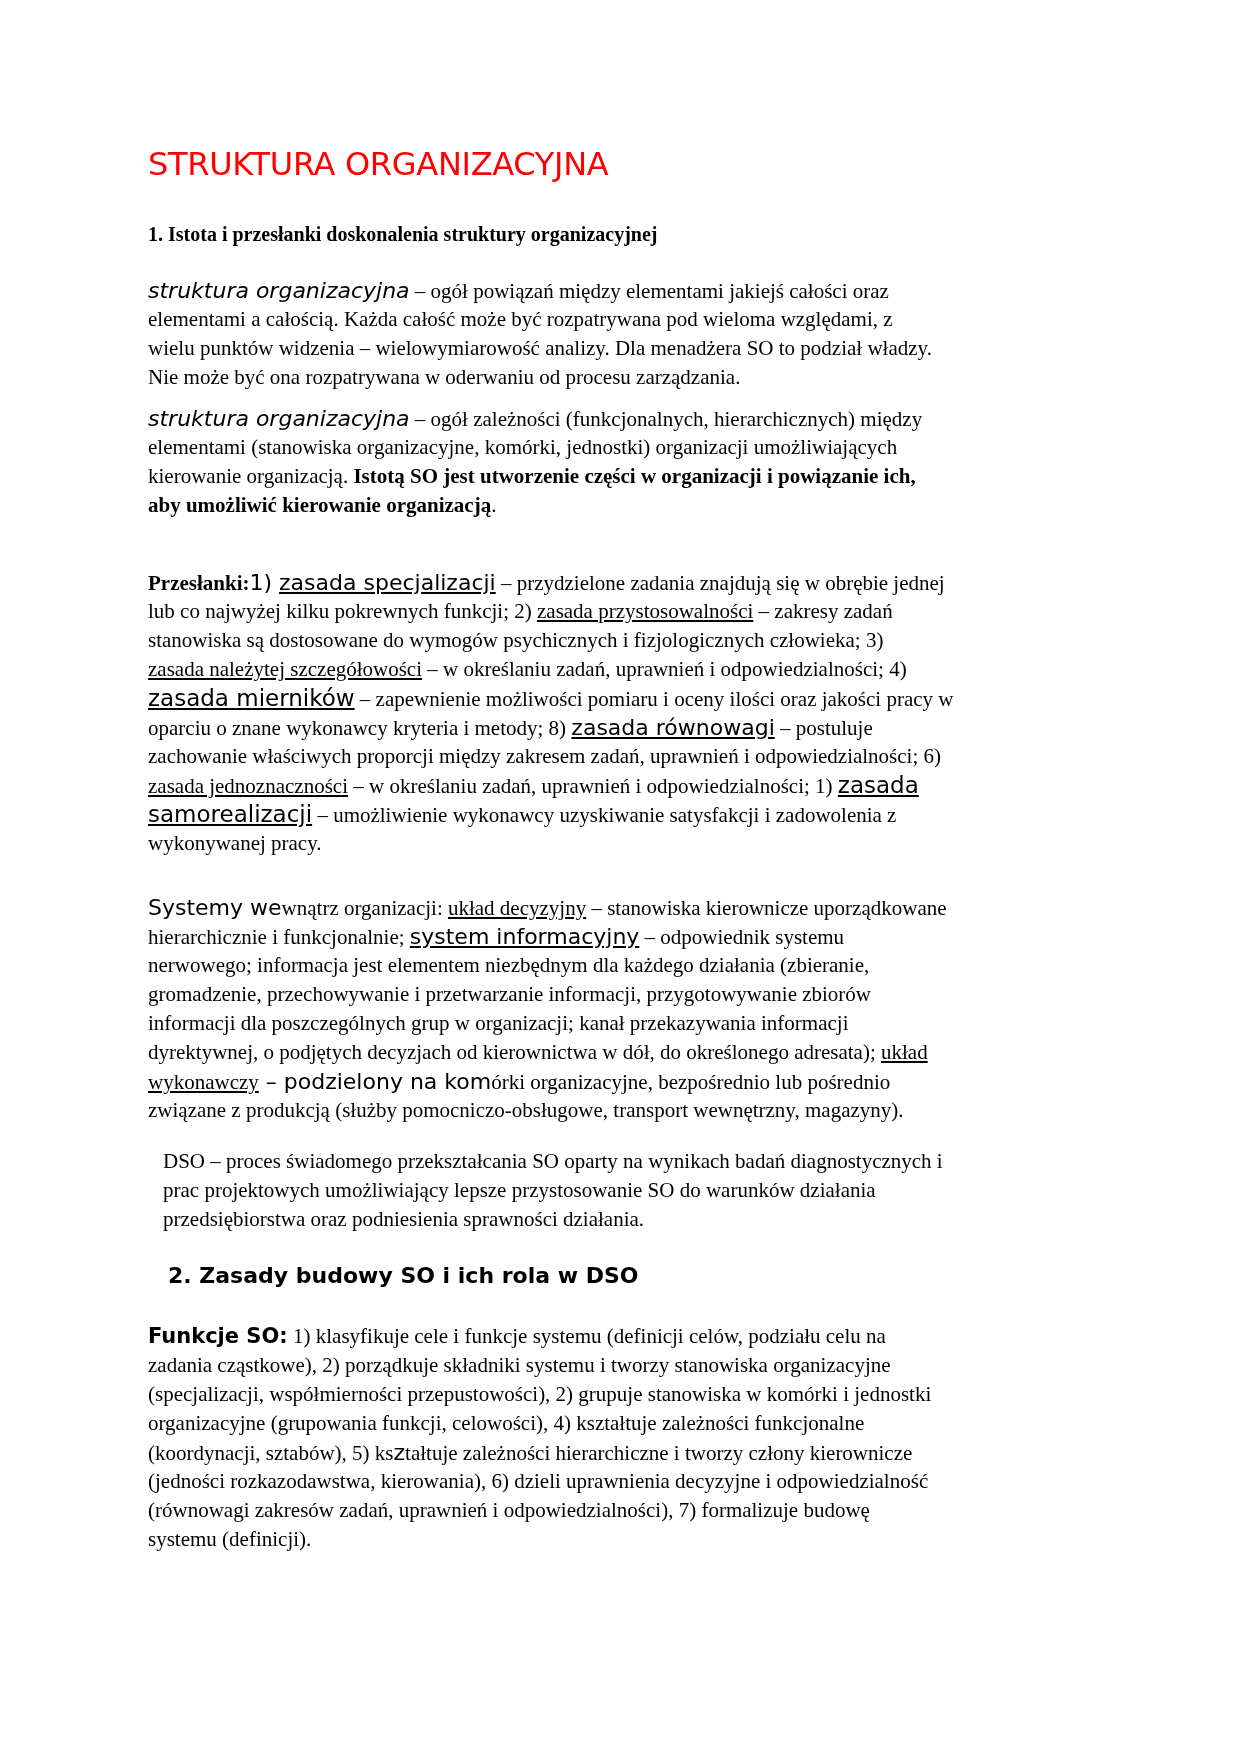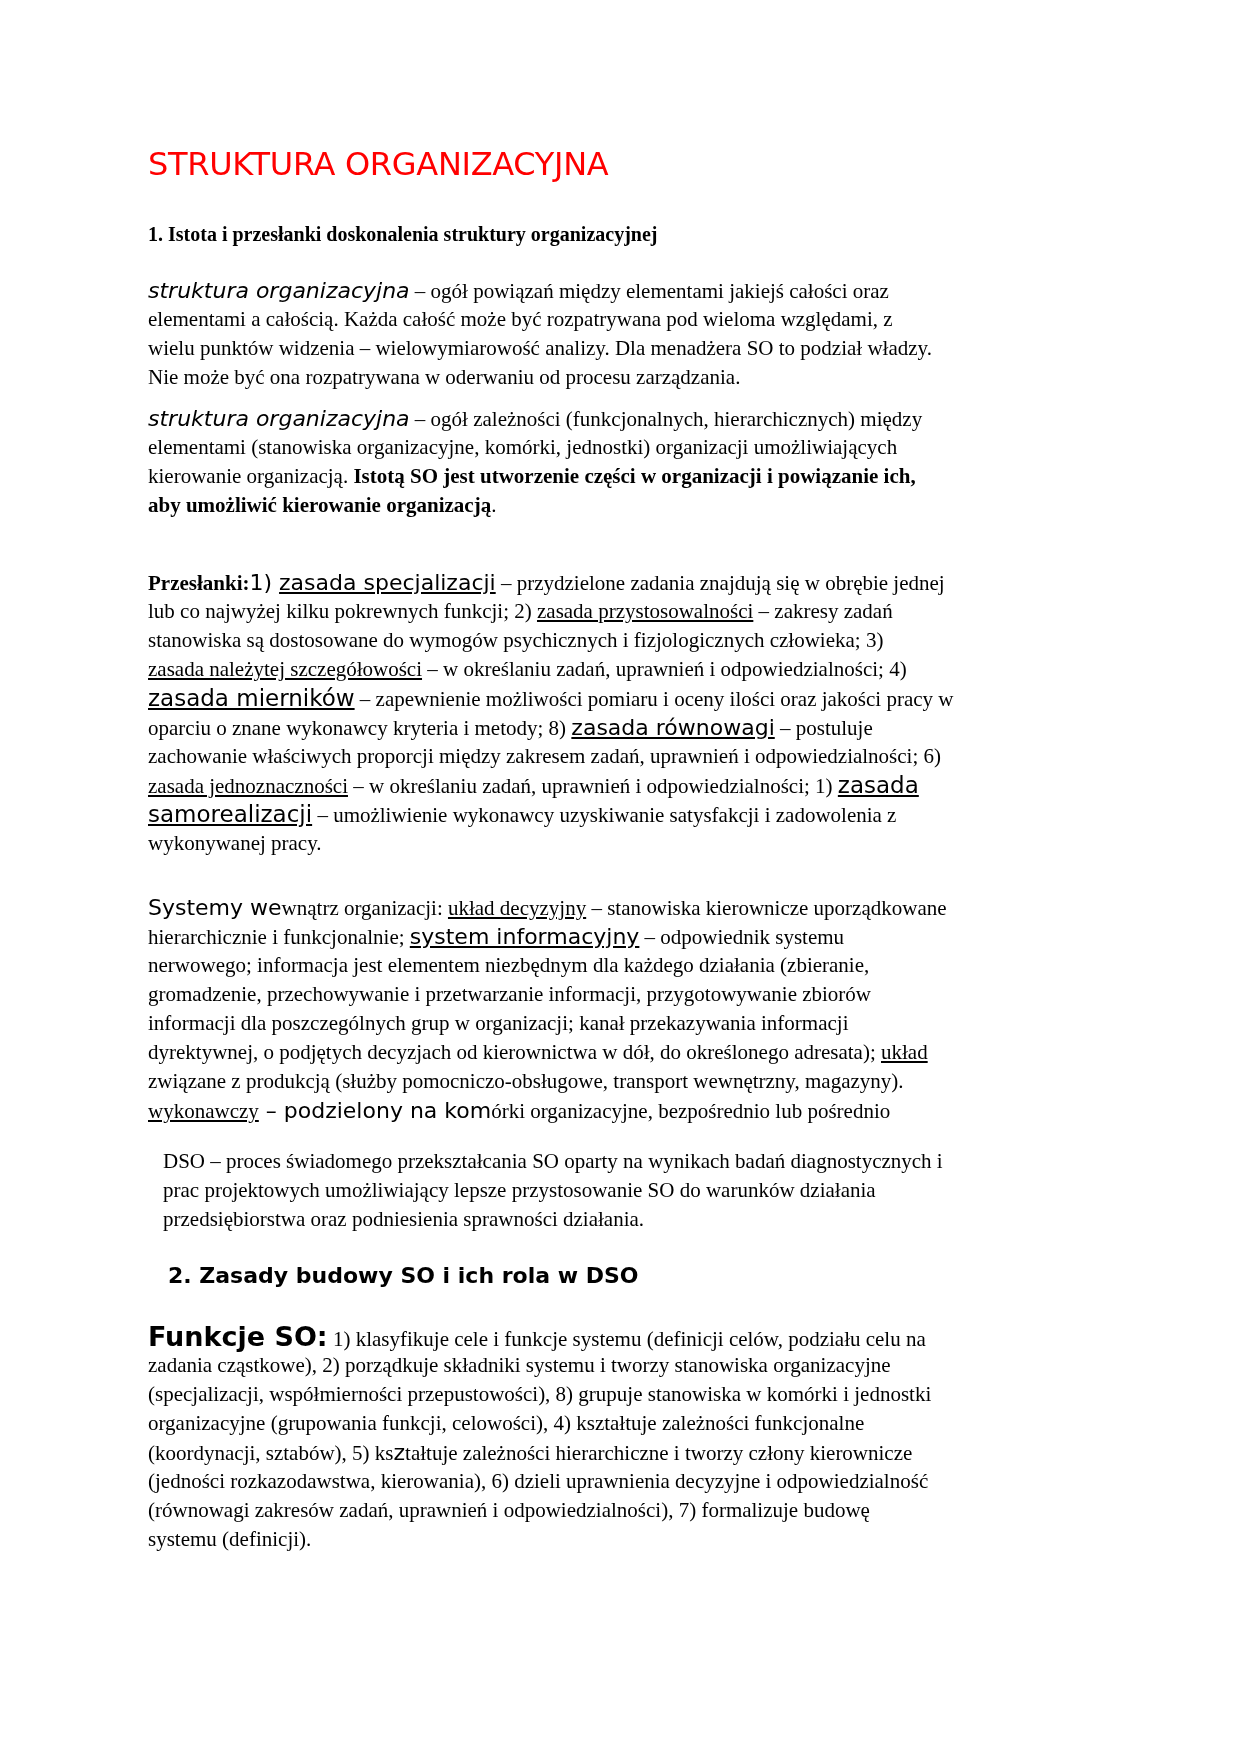--- a/index.html
+++ b/index.html
@@ -20,21 +20,21 @@
     }
     .para {
       position: absolute; left: 0; width: 950px;
       font-family: "Liberation Serif", serif; font-size: 21px; line-height: 29px;
     }
     .line { display: block; white-space: nowrap; height: 29px; }
     .it-sans { font-family: "DejaVu Sans", sans-serif; font-style: italic; font-size: 22px; }
     .u-sans { font-family: "DejaVu Sans", sans-serif; font-size: 22px; text-decoration: underline; }
     .u-sans-lg { font-family: "DejaVu Sans", sans-serif; font-size: 23px; text-decoration: underline; }
     .sans-lg { font-family: "DejaVu Sans", sans-serif; font-size: 22px; }
-    .b-sans { font-family: "DejaVu Sans", sans-serif; font-size: 27px; font-weight: bold; }
+    .b-sans { font-family: "DejaVu Sans", sans-serif; font-size: 21px; font-weight: bold; }
     .u { text-decoration: underline; }
     .b { font-weight: bold; }
   </style>
 </head>
 <body>
 
 <div class="page">
 
   <div class="title">STRUKTURA ORGANIZACYJNA</div>
 
@@ -95,40 +95,40 @@
     </span>
     <span class="line">
       <span>hierarchicznie i funkcjonalnie; </span><span class="u-sans">system informacyjny</span><span> – odpowiednik systemu</span>
     </span>
     <span class="line">nerwowego; informacja jest elementem niezbędnym dla każdego działania (zbieranie,</span>
     <span class="line">gromadzenie, przechowywanie i przetwarzanie informacji, przygotowywanie zbiorów</span>
     <span class="line">informacji dla poszczególnych grup w organizacji; kanał przekazywania informacji</span>
     <span class="line">
       <span>dyrektywnej, o podjętych decyzjach od kierownictwa w dół, do określonego adresata); </span><span class="u">układ </span>
     </span>
-    <span class="line">związane z produkcją (służby pomocniczo-obsługowe, transport wewnętrzny, magazyny).</span>
     <span class="line">
       <span class="u">wykonawczy</span><span class="sans-lg"> – podzielony na kom</span><span>órki organizacyjne, bezpośrednio lub pośrednio</span>
     </span>
+    <span class="line">związane z produkcją (służby pomocniczo-obsługowe, transport wewnętrzny, magazyny).</span>
   </div>
 
   <div class="para" style="top:1147px;margin-left:15px;">
     <span class="line">DSO – proces świadomego przekształcania SO oparty na wynikach badań diagnostycznych i</span>
     <span class="line">prac projektowych umożliwiający lepsze przystosowanie SO do warunków działania</span>
     <span class="line">przedsiębiorstwa oraz podniesienia sprawności działania.</span>
   </div>
 
   <div class="h2">2. Zasady budowy SO i ich rola w DSO</div>
 
   <div class="para" style="top:1322px;">
     <span class="line">
       <span class="b-sans">Funkcje SO:</span><span> 1) klasyfikuje cele i funkcje systemu (definicji celów, podziału celu na</span>
     </span>
     <span class="line">zadania cząstkowe), 2) porządkuje składniki systemu i tworzy stanowiska organizacyjne</span>
-    <span class="line">(specjalizacji, współmierności przepustowości), 8) grupuje stanowiska w komórki i jednostki</span>
+    <span class="line">(specjalizacji, współmierności przepustowości), 2) grupuje stanowiska w komórki i jednostki</span>
     <span class="line">organizacyjne (grupowania funkcji, celowości), 4) kształtuje zależności funkcjonalne</span>
     <span class="line">
       <span>(koordynacji, sztabów), 5) ks</span><span class="sans-lg">z</span><span>tałtuje zależności hierarchiczne i tworzy człony kierownicze</span>
     </span>
     <span class="line">(jedności rozkazodawstwa, kierowania), 6) dzieli uprawnienia decyzyjne i odpowiedzialność</span>
     <span class="line">(równowagi zakresów zadań, uprawnień i odpowiedzialności), 7) formalizuje budowę</span>
     <span class="line">systemu (definicji).</span>
   </div>
 
 </div>

